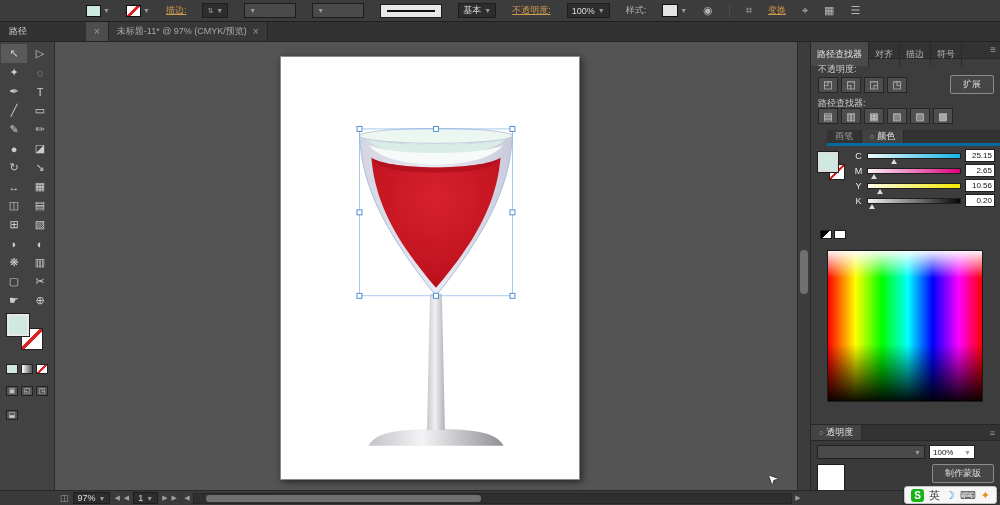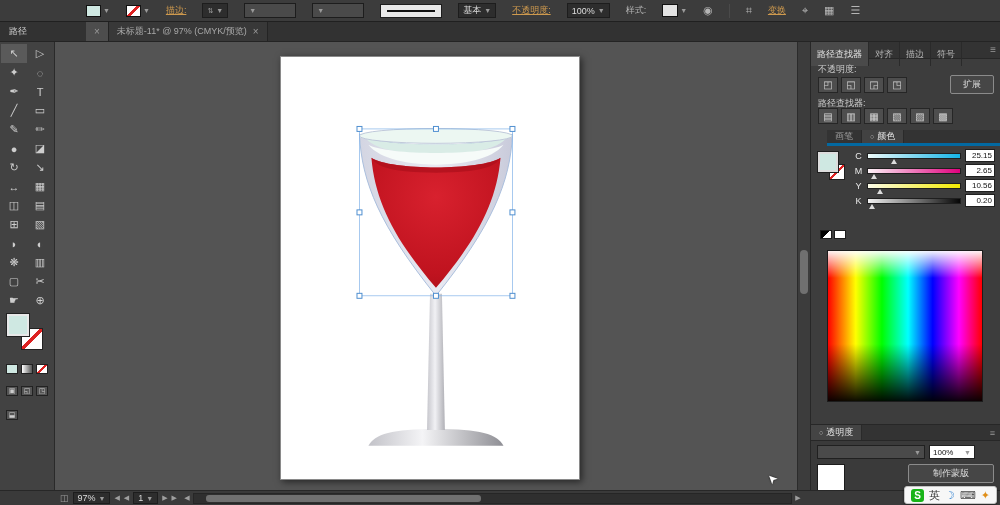--- a/index.html
+++ b/index.html
@@ -123,21 +123,21 @@
   .trans-tab { display:flex; align-items:center; gap:3px; padding:0 8px; background:#444;
     color:#e0e0e0; height:100%; border-right:1px solid #2a2a2a; }
   .trans-row { display:flex; align-items:center; gap:4px; padding:4px 6px 0 6px; }
   .blend-combo { width:108px; height:14px; background:#4a4a4a; border:1px solid #202020;
     display:flex; align-items:center; justify-content:flex-end; padding:0 3px; }
   .op-combo { width:46px; height:14px; background:#fff; color:#111; border:1px solid #202020;
     display:flex; align-items:center; justify-content:space-between; padding:0 3px; font-size:8px; }
   .trans-row2 { display:flex; align-items:flex-start; gap:6px; padding:5px 6px 0 6px; }
   .trans-thumb { width:28px; height:28px; background:#fff; border:1px solid #1c1c1c; }
   .mask-btn { margin-left:auto; background:#464646; border:1px solid #8b8b8b; border-radius:2px;
-    color:#ddd; font-size:9px; padding:2px 24px; font-family:inherit; }
+    color:#ddd; font-size:9px; padding:2px 12px; font-family:inherit; }
 
   
   .watermark { position:absolute; left:0; top:352px; right:0; height:96px; pointer-events:none; }
   .paw { position:absolute; left:2px; top:46px; width:70px; height:60px; transform:rotate(-18deg); opacity:.93; }
   .paw i { position:absolute; background:#fff; border-radius:50%; }
   .paw .pad { left:15px; top:27px; width:38px; height:28px; border-radius:48% 48% 45% 45%; }
   .paw .t1 { left:0;  top:12px; width:12px; height:15px; }
   .paw .t2 { left:15px; top:1px; width:12px; height:15px; }
   .paw .t3 { left:32px; top:1px; width:12px; height:15px; }
   .paw .t4 { left:48px; top:12px; width:12px; height:15px; }

